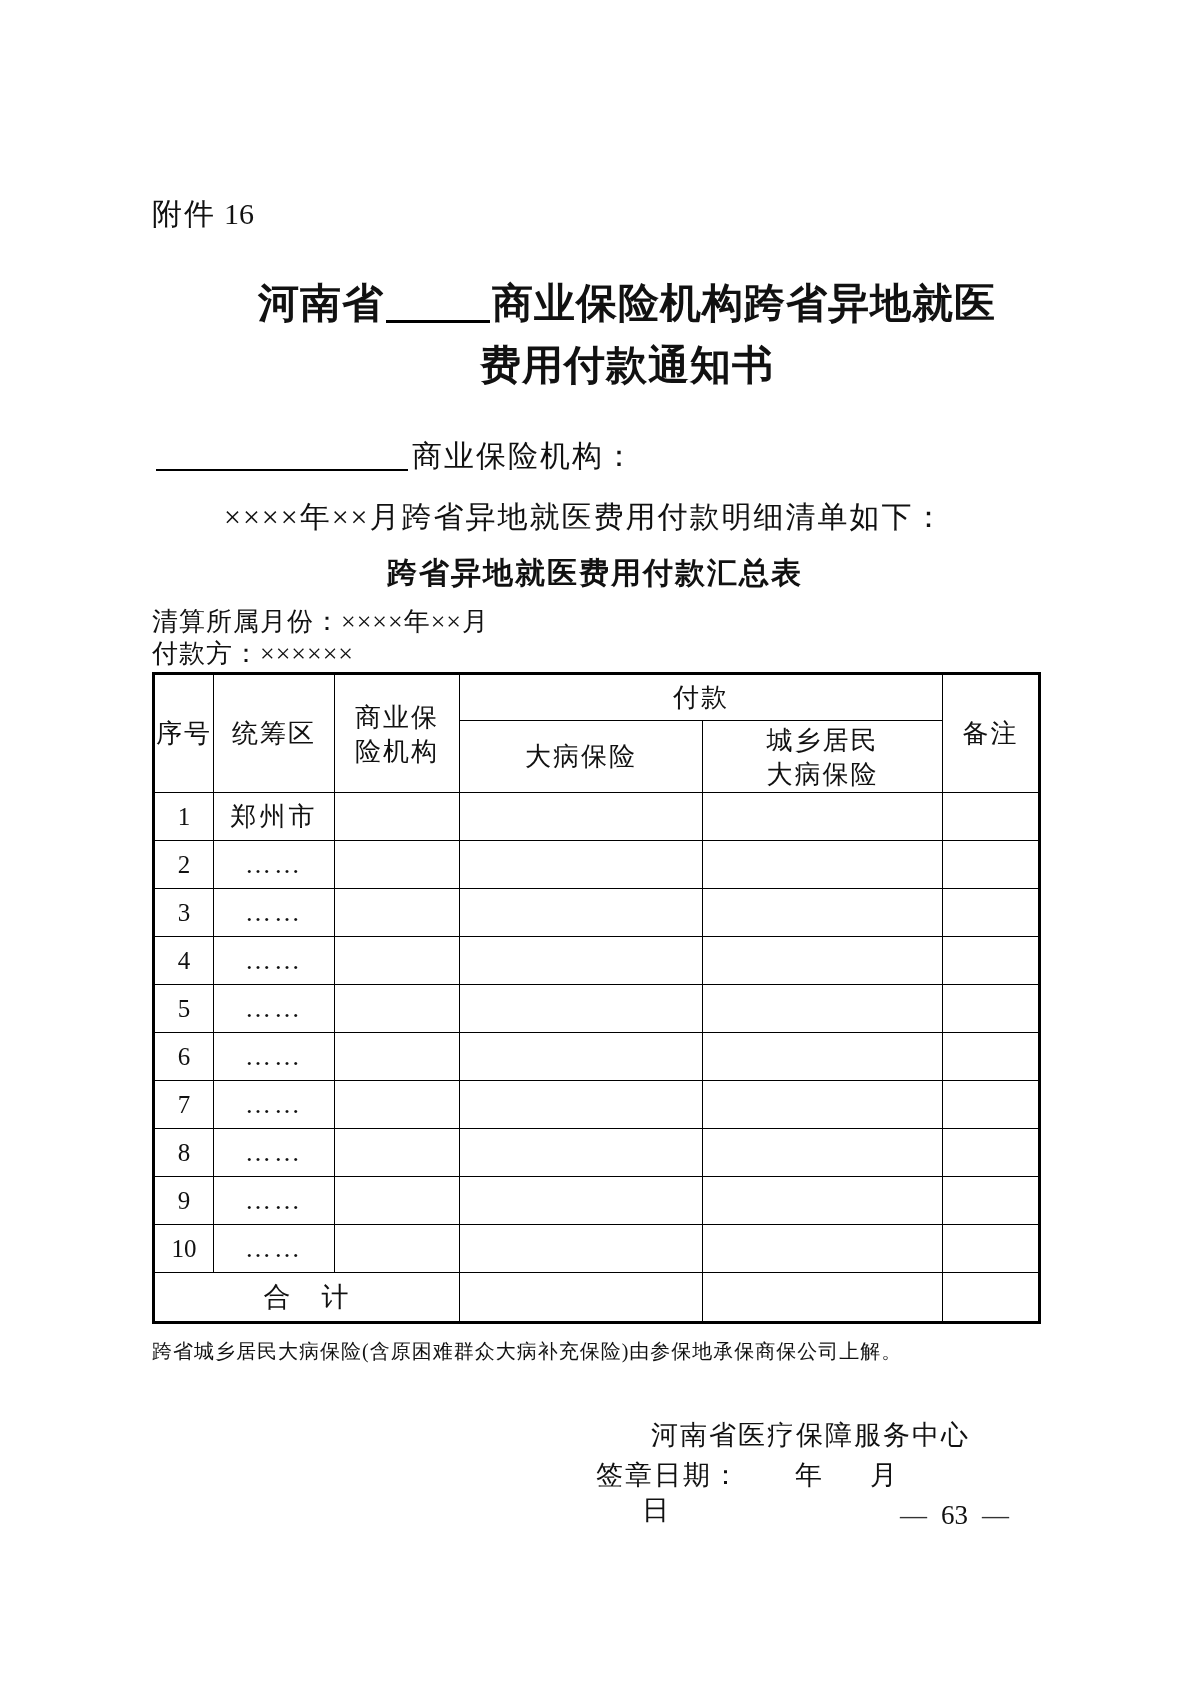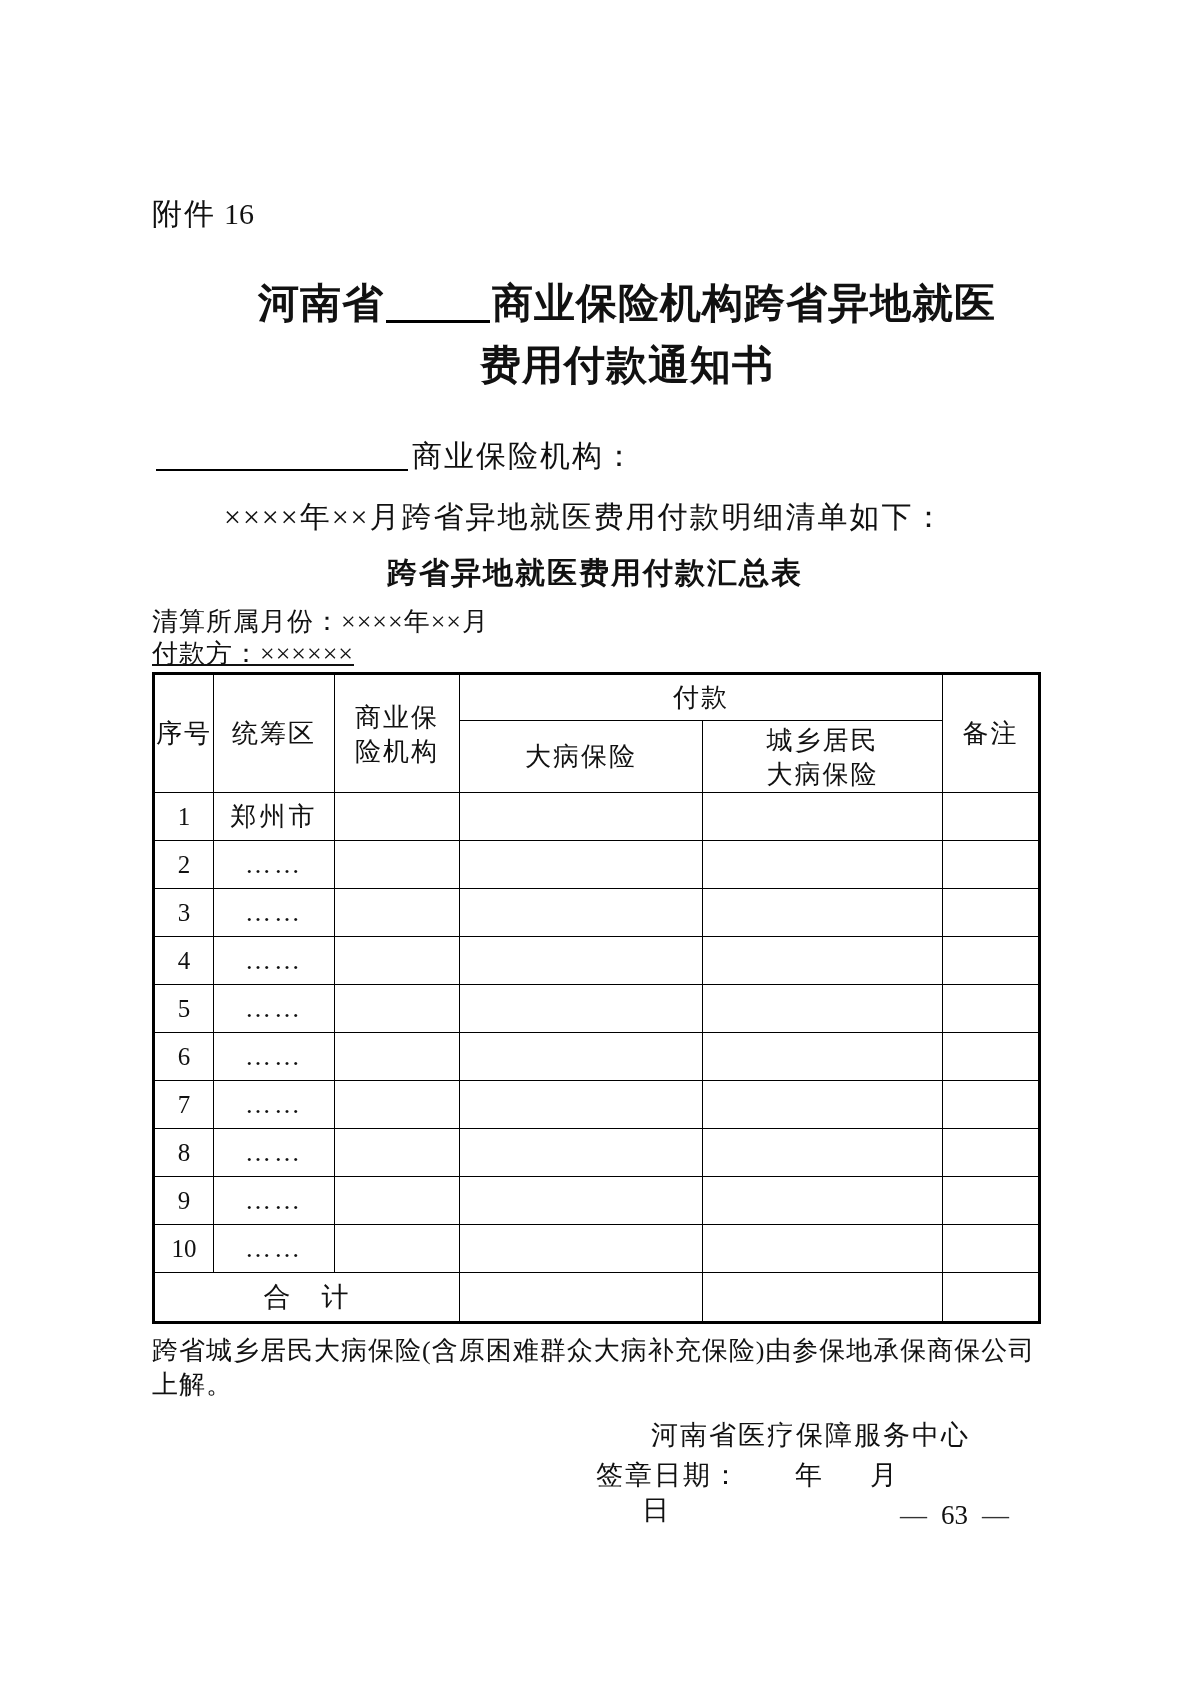--- a/index.html
+++ b/index.html
@@ -55,21 +55,21 @@
     font-family:Liberation Mono, monospace;
     font-weight:700;font-size:30px;letter-spacing:2px;
   }
   .meta-period{
     position:absolute;left:152px;top:604px;
     font-size:26px;letter-spacing:1px;
   }
   .meta-row{
     position:absolute;left:152px;top:636px;width:886px;
     display:flex;justify-content:space-between;
-    font-size:26px;letter-spacing:1px;text-decoration:underline;
+    font-size:26px;letter-spacing:1px;
   }
   
   table.summary{
     position:absolute;left:152px;top:672px;
     width:886px;border-collapse:collapse;table-layout:fixed;
     border:3px solid #000;
     font-size:26px;
   }
   table.summary td,table.summary th{
     border:1px solid #000;
@@ -85,21 +85,21 @@
   tr.hdr-sub{height:72px;}
   tr.data-row{height:48px;}
   tr.total-row{height:50px;}
   td.c-seq{font-size:25px;}
   td.c-region{letter-spacing:3px;}
   td.c-total{letter-spacing:2px;font-size:27px;}
   .two-line{line-height:34px;display:block;}
   
   .footnote{
     position:absolute;left:152px;top:1334px;width:900px;
-    font-size:26px;letter-spacing:1px;line-height:34px;
+    font-size:20px;letter-spacing:1px;line-height:34px;
   }
   
   .signature{
     position:absolute;left:596px;top:1418px;width:374px;
     font-size:27px;line-height:35px;letter-spacing:2px;
   }
   .signature .org{display:block;text-align:right;}
   .signature .date-line{display:block;margin-top:5px;}
   .sig-gap-year{margin-left:54px;}
   .sig-gap{margin-left:46px;}

